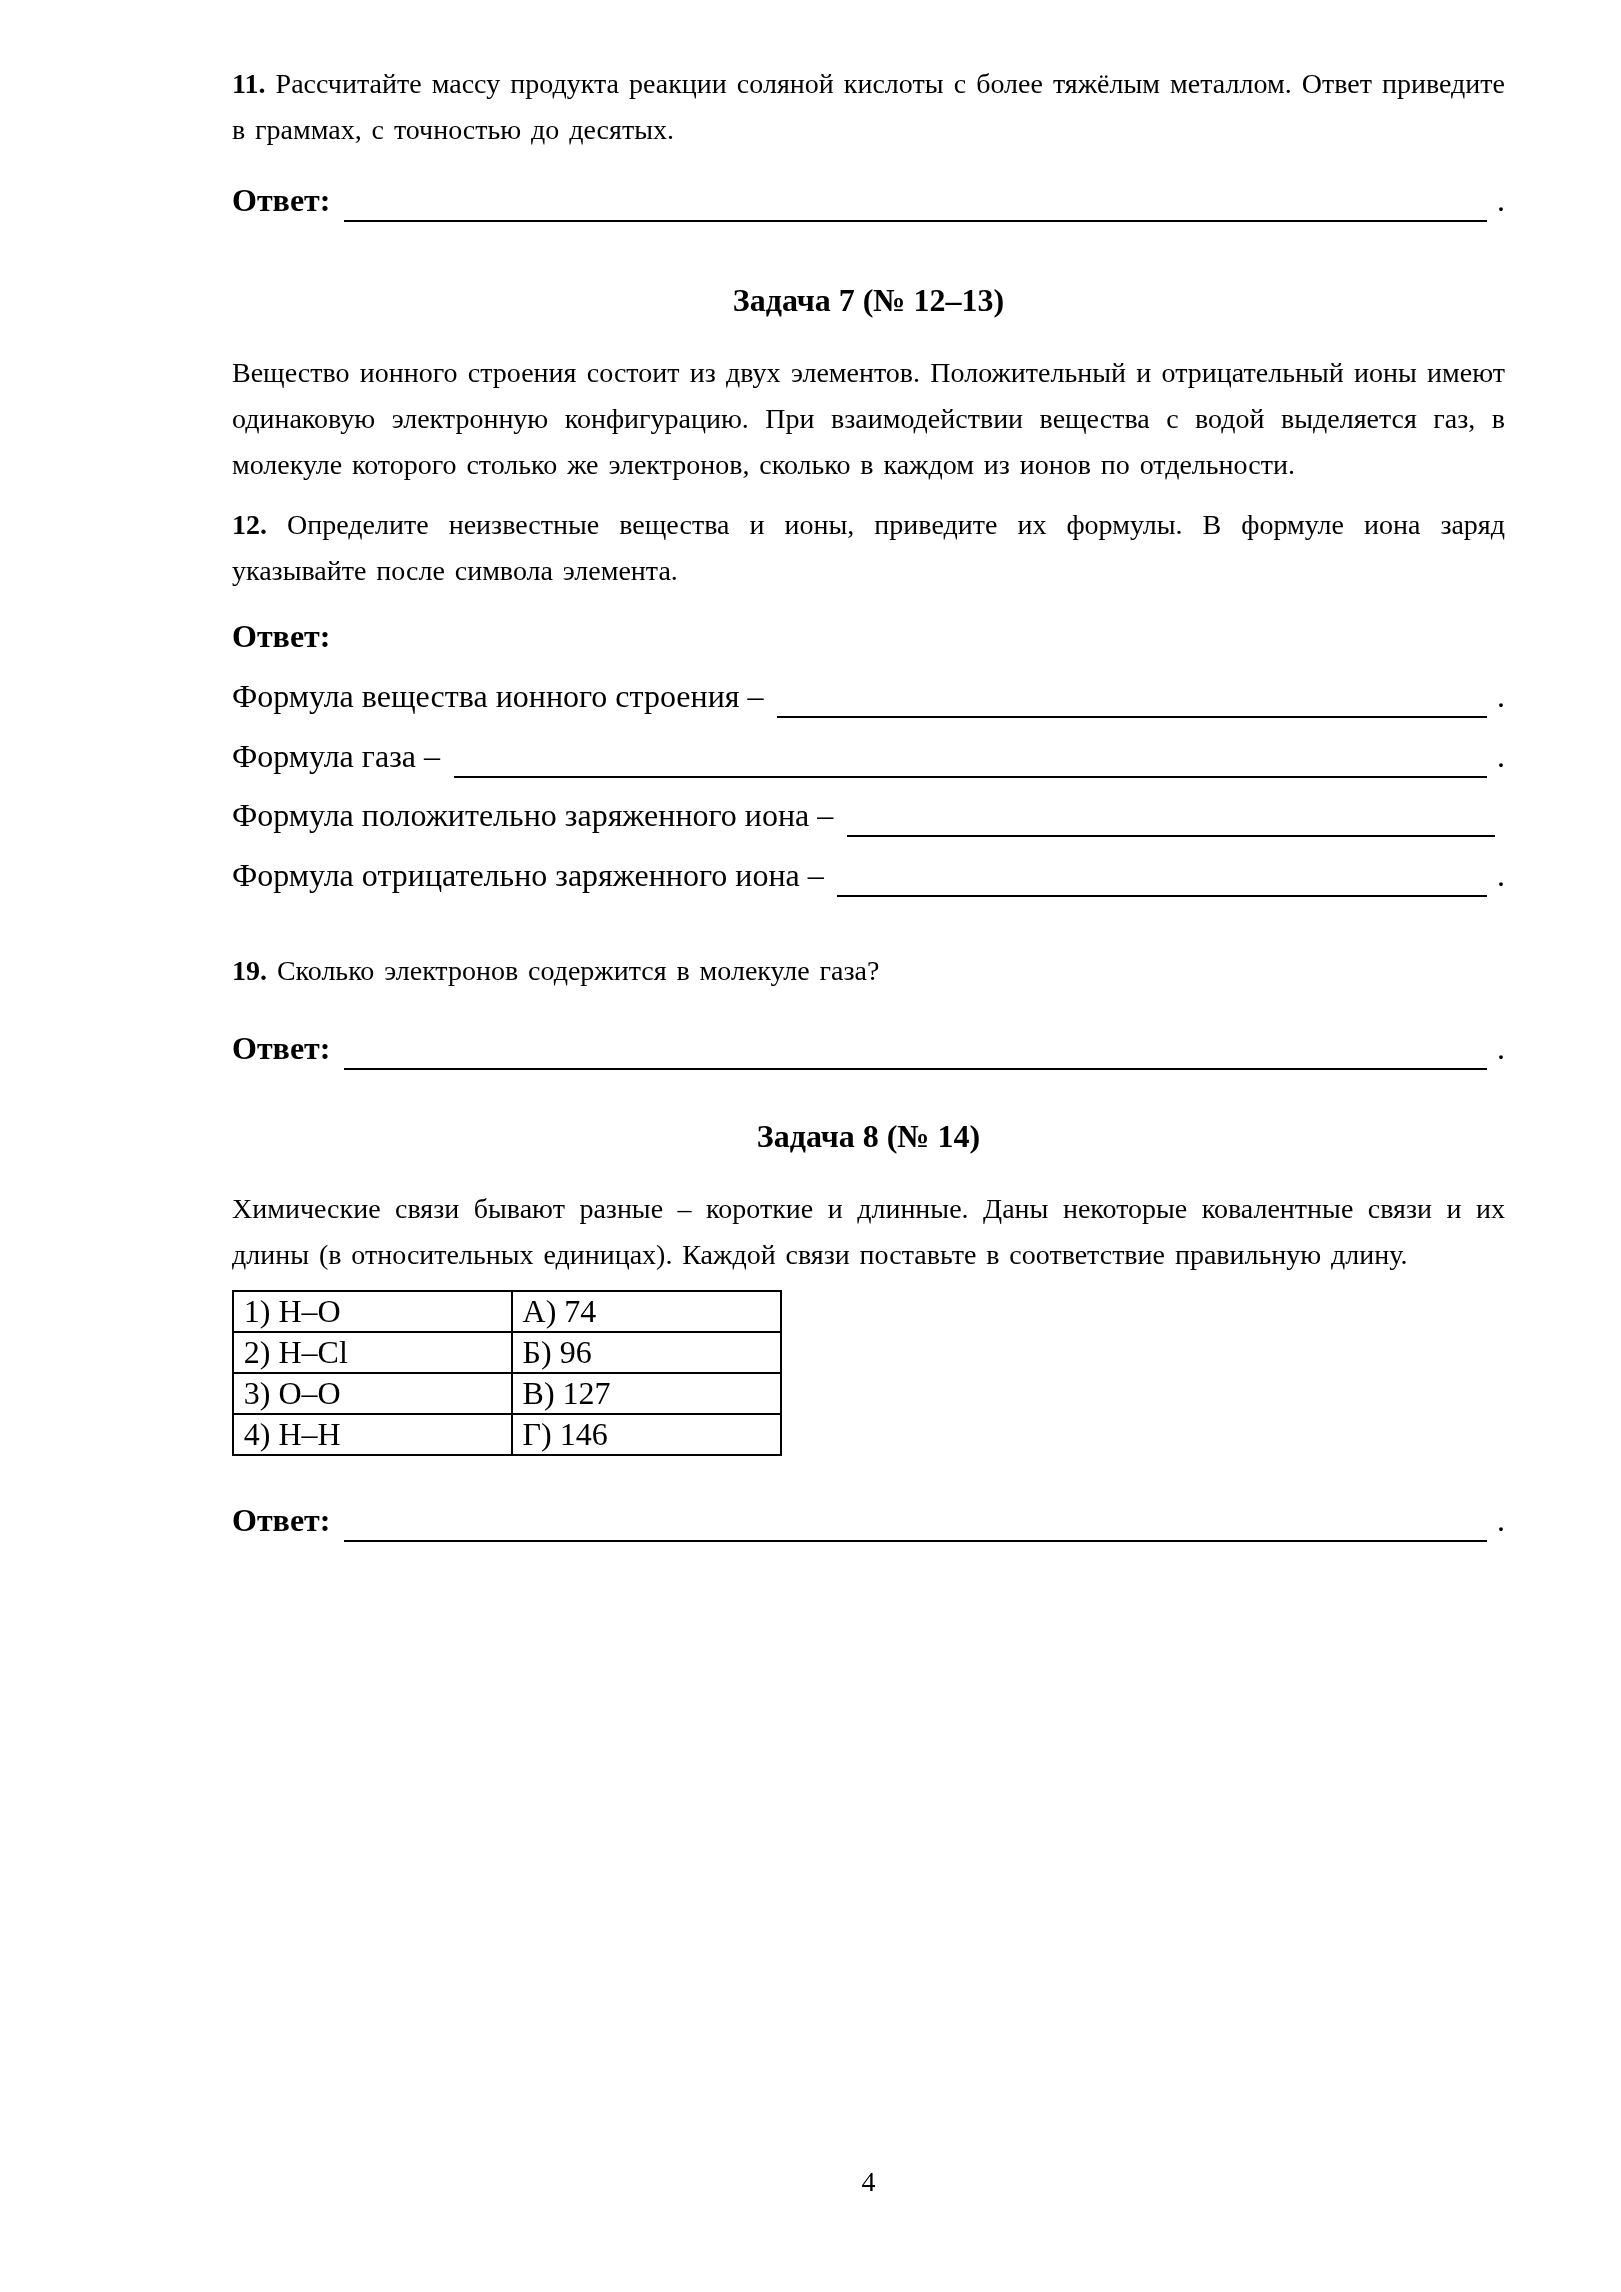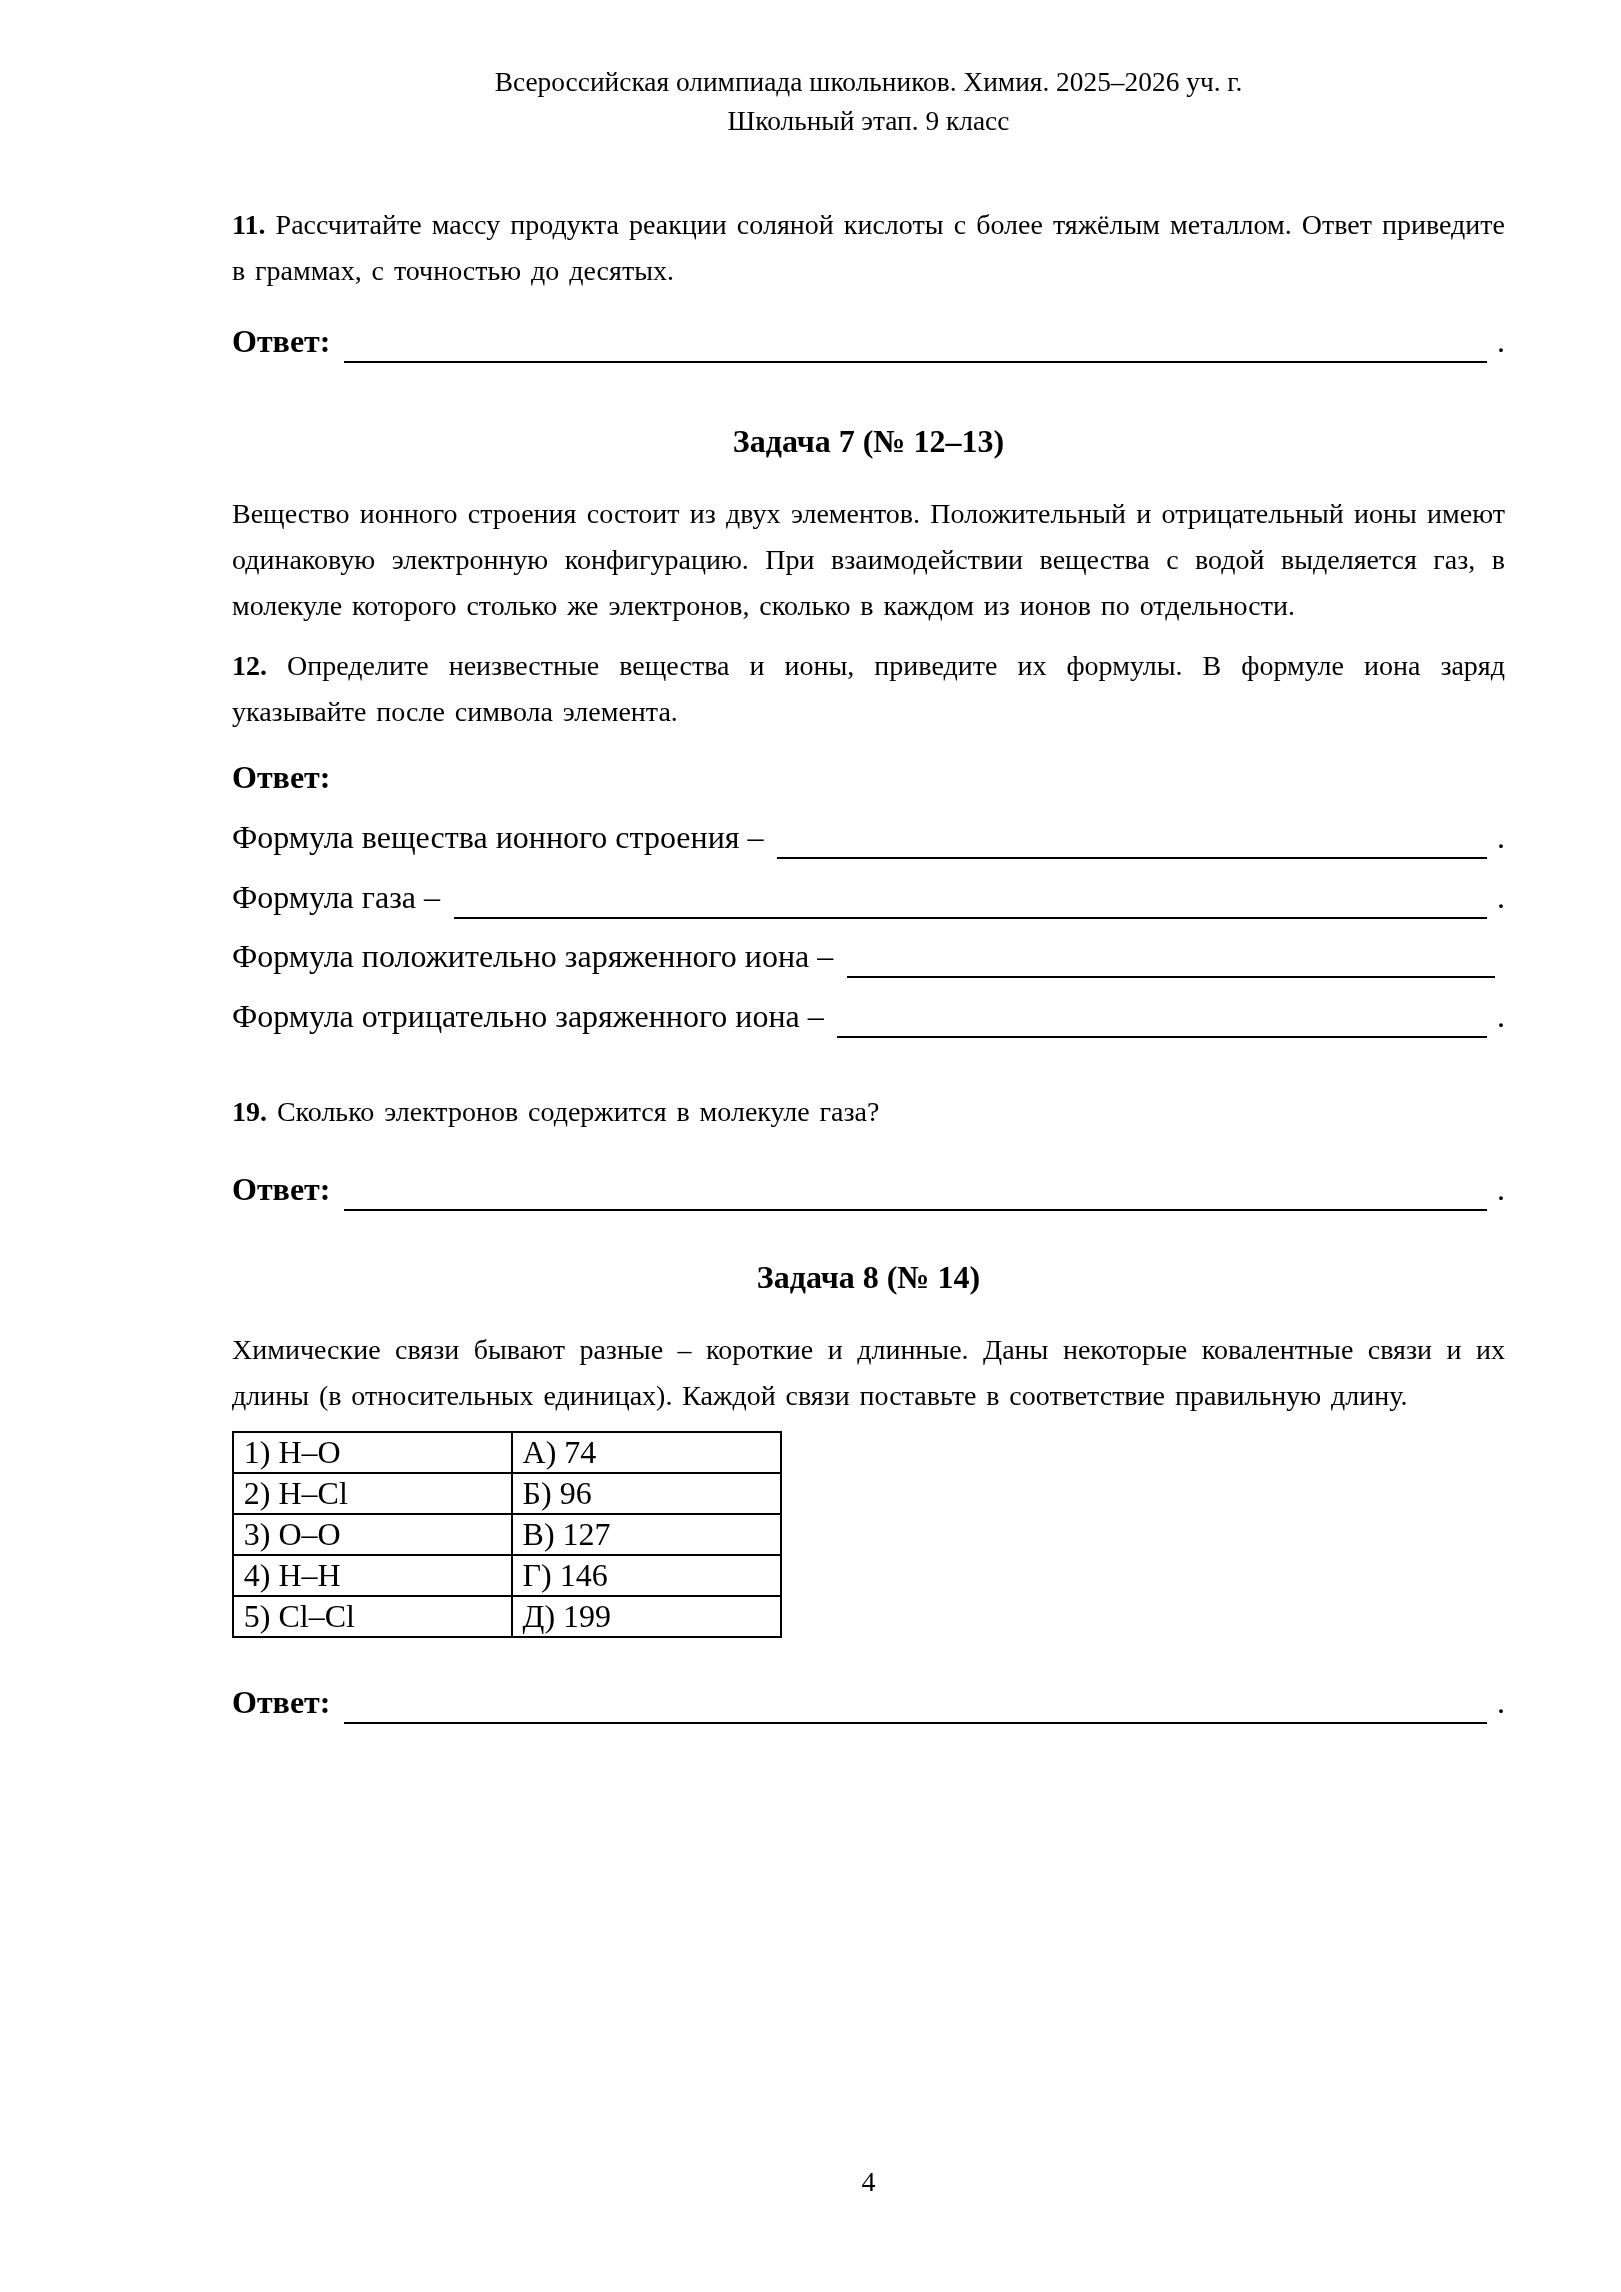--- a/index.html
+++ b/index.html
@@ -97,24 +97,20 @@
     text-align: center;
     font-size: 28px;
   }
 </style>
 </head>
 <body>
 
 <div class="page">
   <div class="content">
 
-    <div class="doc-header">
-      <div>Всероссийская олимпиада школьников. Химия. 2025–2026 уч. г.</div>
-      <div>Школьный этап. 9 класс</div>
-    </div>
 
     <p class="para task-para"><span class="num">11.</span> <span>Рассчитайте массу продукта реакции соляной кислоты с более тяжёлым металлом. Ответ приведите в граммах, с точностью до десятых.</span></p>
 
     <div class="answer-row">
       <span class="answer-label">Ответ:</span>
       <span class="blank"></span>
       <span class="suffix">.</span>
     </div>
 
     <h2 class="problem-title">Задача 7 (№ 12–13)</h2>
@@ -172,24 +168,20 @@
           <td class="col-length">Б) 96</td>
         </tr>
         <tr>
           <td class="col-bond">3) O–O</td>
           <td class="col-length">В) 127</td>
         </tr>
         <tr>
           <td class="col-bond">4) H–H</td>
           <td class="col-length">Г) 146</td>
         </tr>
-        <tr>
-          <td class="col-bond">5) Cl–Cl</td>
-          <td class="col-length">Д) 199</td>
-        </tr>
       </tbody>
     </table>
 
     <div class="answer-row final">
       <span class="answer-label">Ответ:</span>
       <span class="blank"></span>
       <span class="suffix">.</span>
     </div>
 
   </div>

